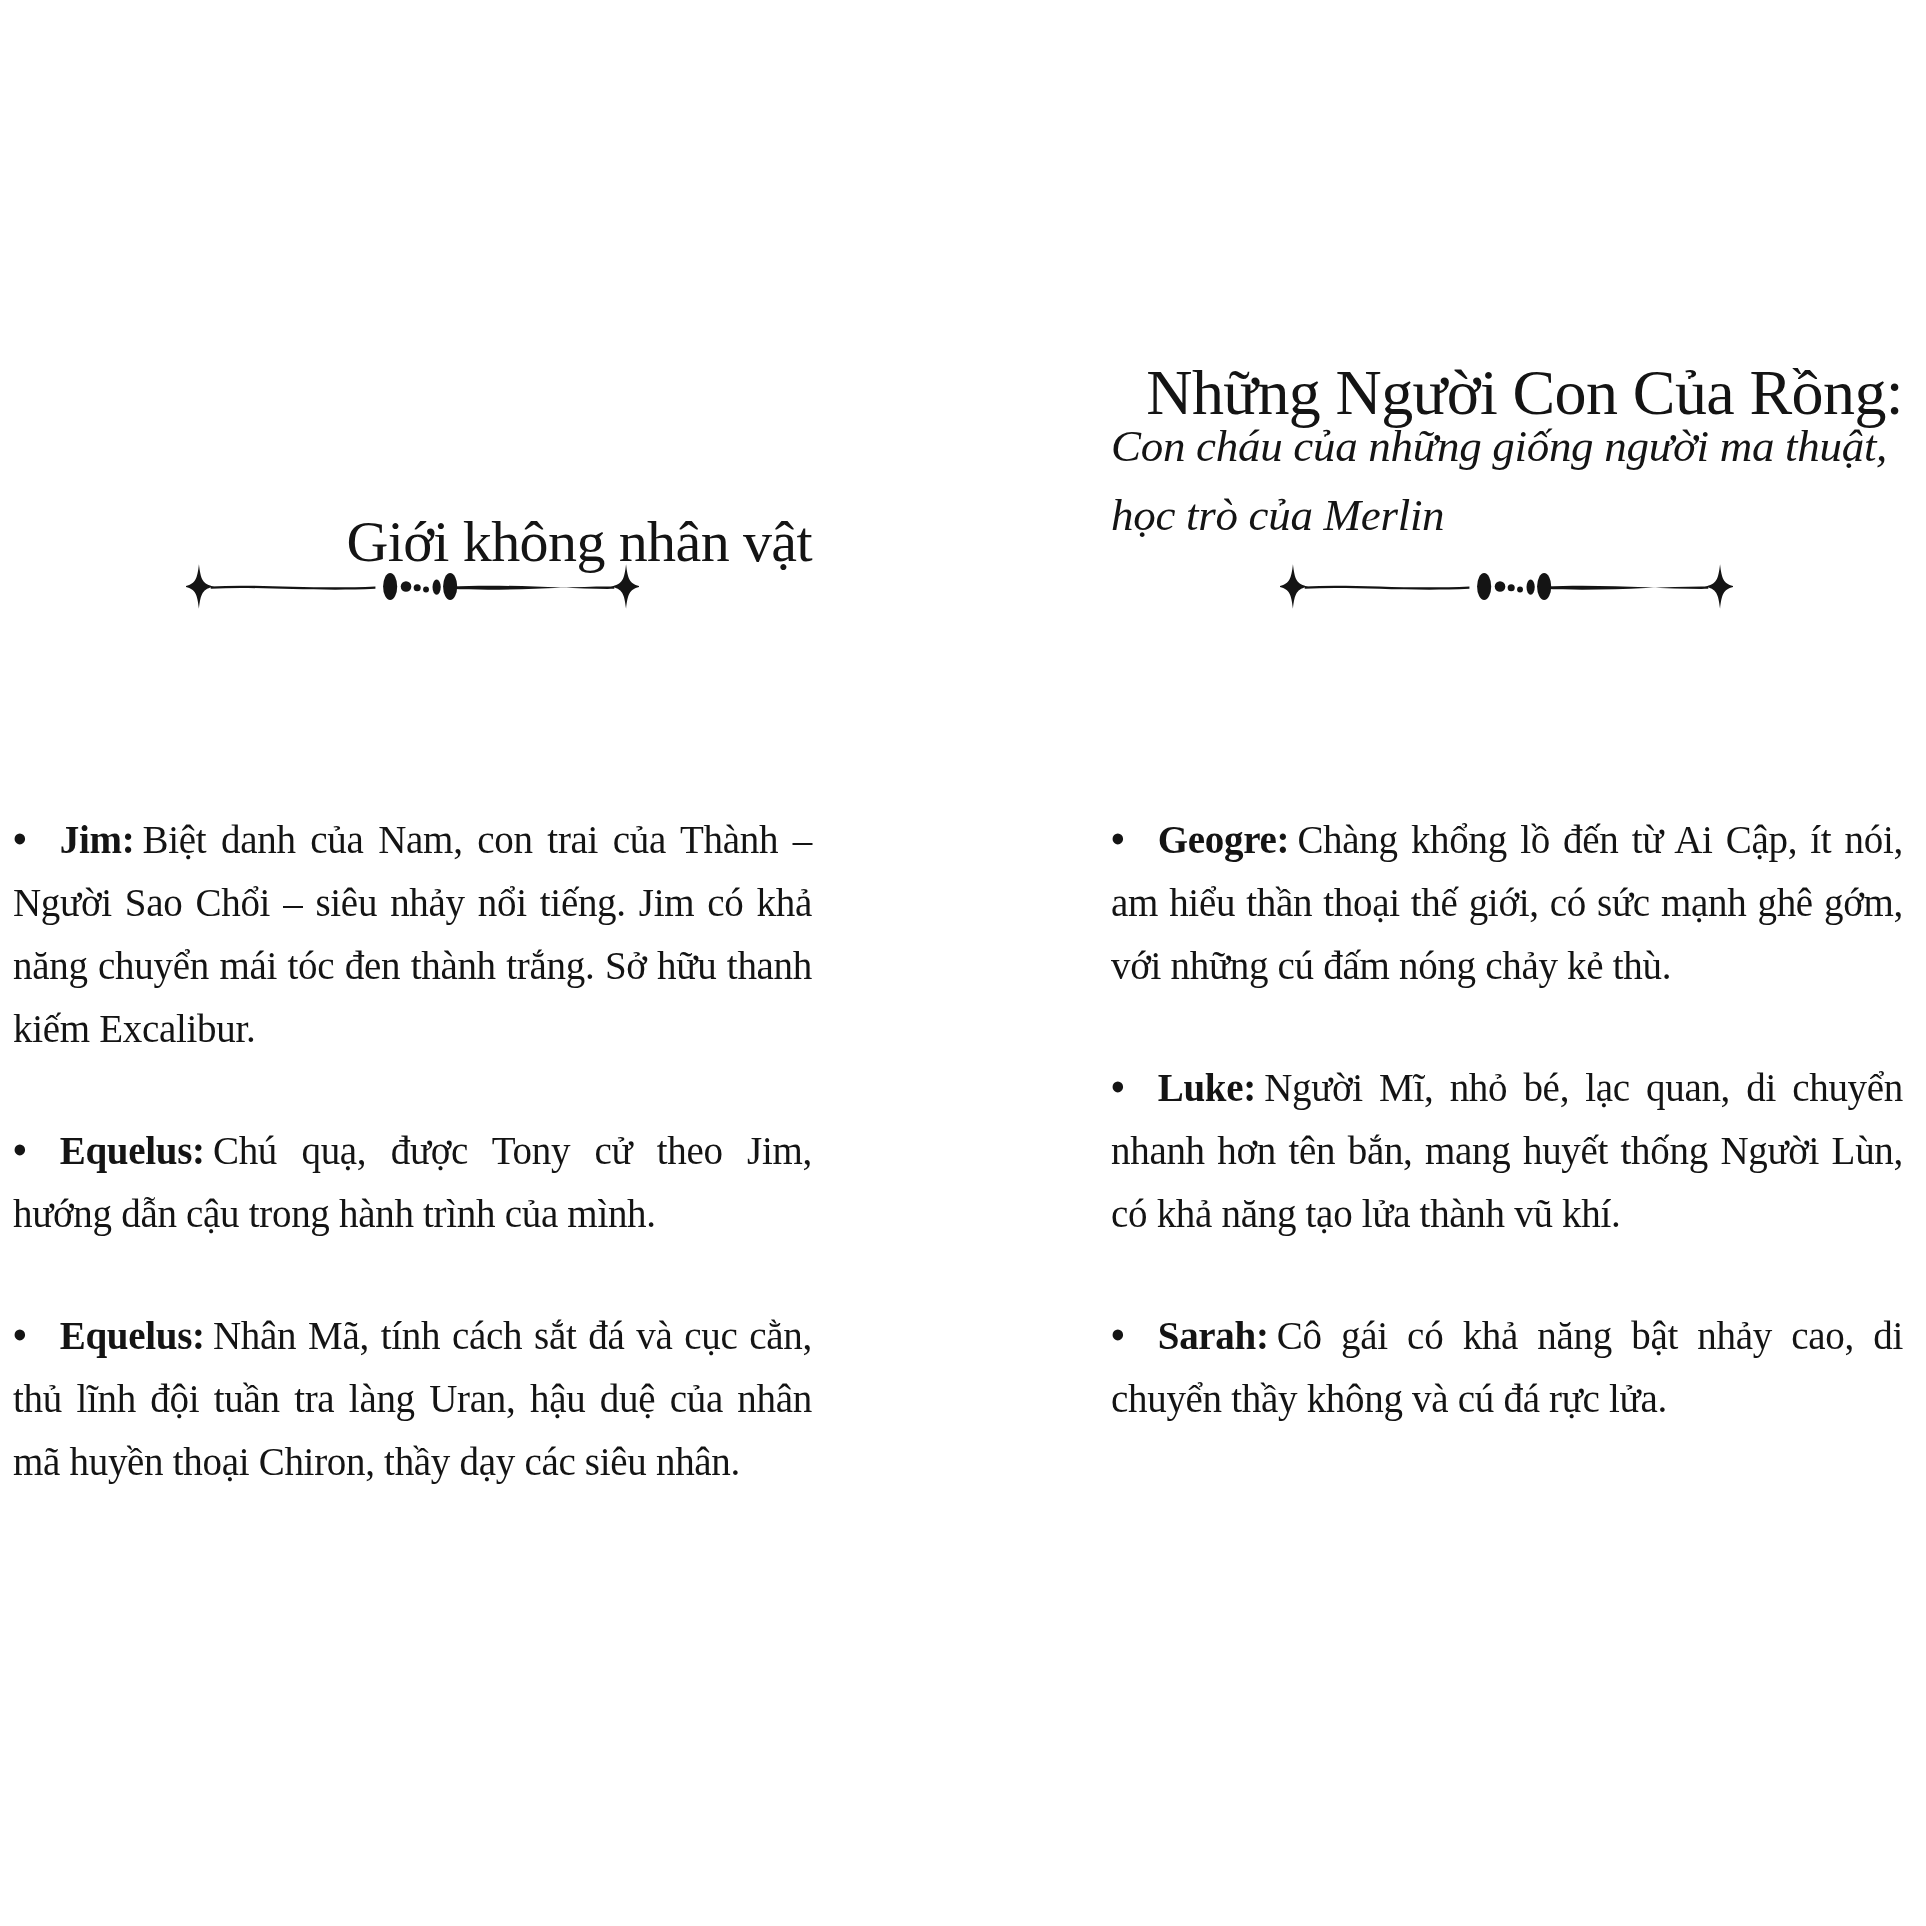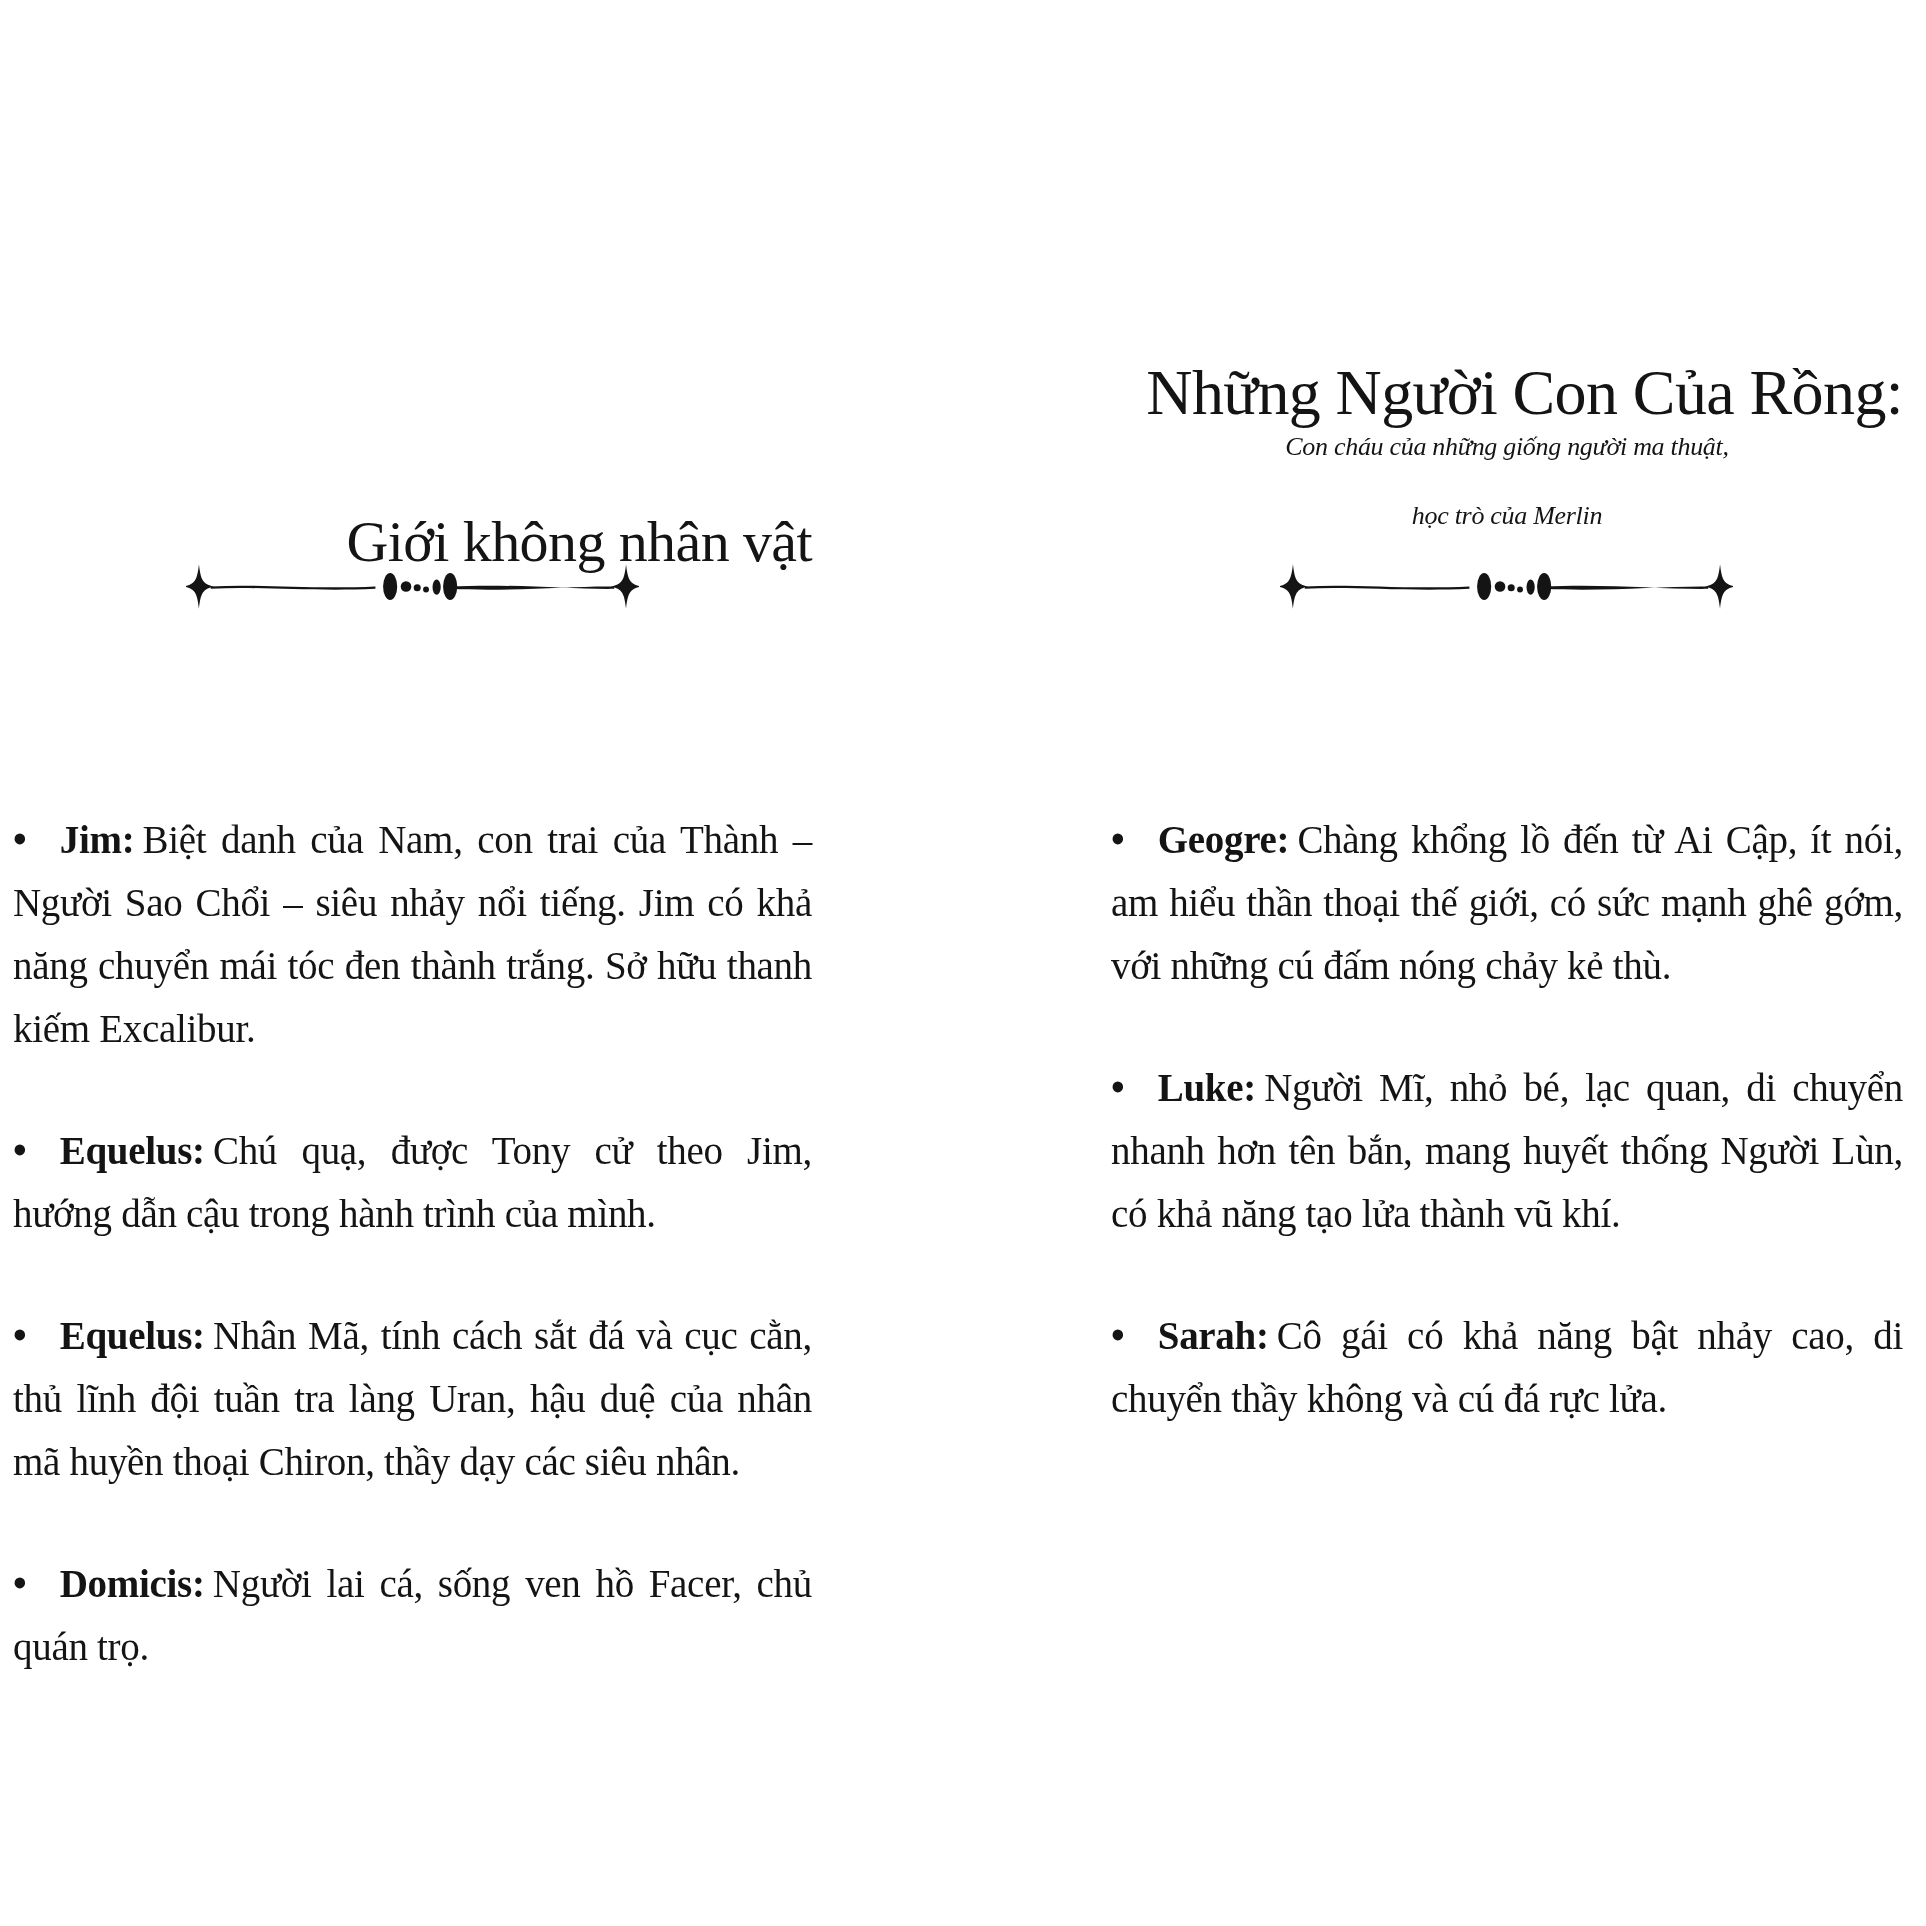--- a/index.html
+++ b/index.html
@@ -36,23 +36,23 @@
     width: 792px;
     top: 315px;
     font-size: 64px;
     line-height: 1.1;
   }
   .right-subtitle {
     position: absolute;
     left: 1111px;
     width: 792px;
     top: 412px;
-    text-align: center;
+    text-align: left;
     font-style: italic;
-    font-size: 26px;
+    font-size: 45px;
     line-height: 69px;
     letter-spacing: -0.3px;
   }
   .divider {
     position: absolute;
     width: 453px;
     height: 53px;
   }
   .divider-left  { left: 186px;  top: 560px; }
   .divider-right { left: 1280px; top: 560px; }
@@ -131,23 +131,20 @@
   <div class="body-col body-left">
     <p class="char">
       <span class="bullet">•</span><b class="char-name">Jim:</b><span>Biệt danh của Nam, con trai của Thành – Người Sao Chổi – siêu nhảy nổi tiếng. Jim có khả năng chuyển mái tóc đen thành trắng. Sở hữu thanh kiếm Excalibur.</span>
     </p>
     <p class="char">
       <span class="bullet">•</span><b class="char-name">Equelus:</b><span>Chú quạ, được Tony cử theo Jim, hướng dẫn cậu trong hành trình của mình.</span>
     </p>
     <p class="char">
       <span class="bullet">•</span><b class="char-name">Equelus:</b><span>Nhân Mã, tính cách sắt đá và cục cằn, thủ lĩnh đội tuần tra làng Uran, hậu duệ của nhân mã huyền thoại Chiron, thầy dạy các siêu nhân.</span>
     </p>
-    <p class="char">
-      <span class="bullet">•</span><b class="char-name">Domicis:</b><span>Người lai cá, sống ven hồ Facer, chủ quán trọ.</span>
-    </p>
   </div>
 
   <div class="body-col body-right">
     <p class="char">
       <span class="bullet">•</span><b class="char-name">Geogre:</b><span>Chàng khổng lồ đến từ Ai Cập, ít nói, am hiểu thần thoại thế giới, có sức mạnh ghê gớm, với những cú đấm nóng chảy kẻ thù.</span>
     </p>
     <p class="char">
       <span class="bullet">•</span><b class="char-name">Luke:</b><span>Người Mĩ, nhỏ bé, lạc quan, di chuyển nhanh hơn tên bắn, mang huyết thống Người Lùn, có khả năng tạo lửa thành vũ khí.</span>
     </p>
     <p class="char">

